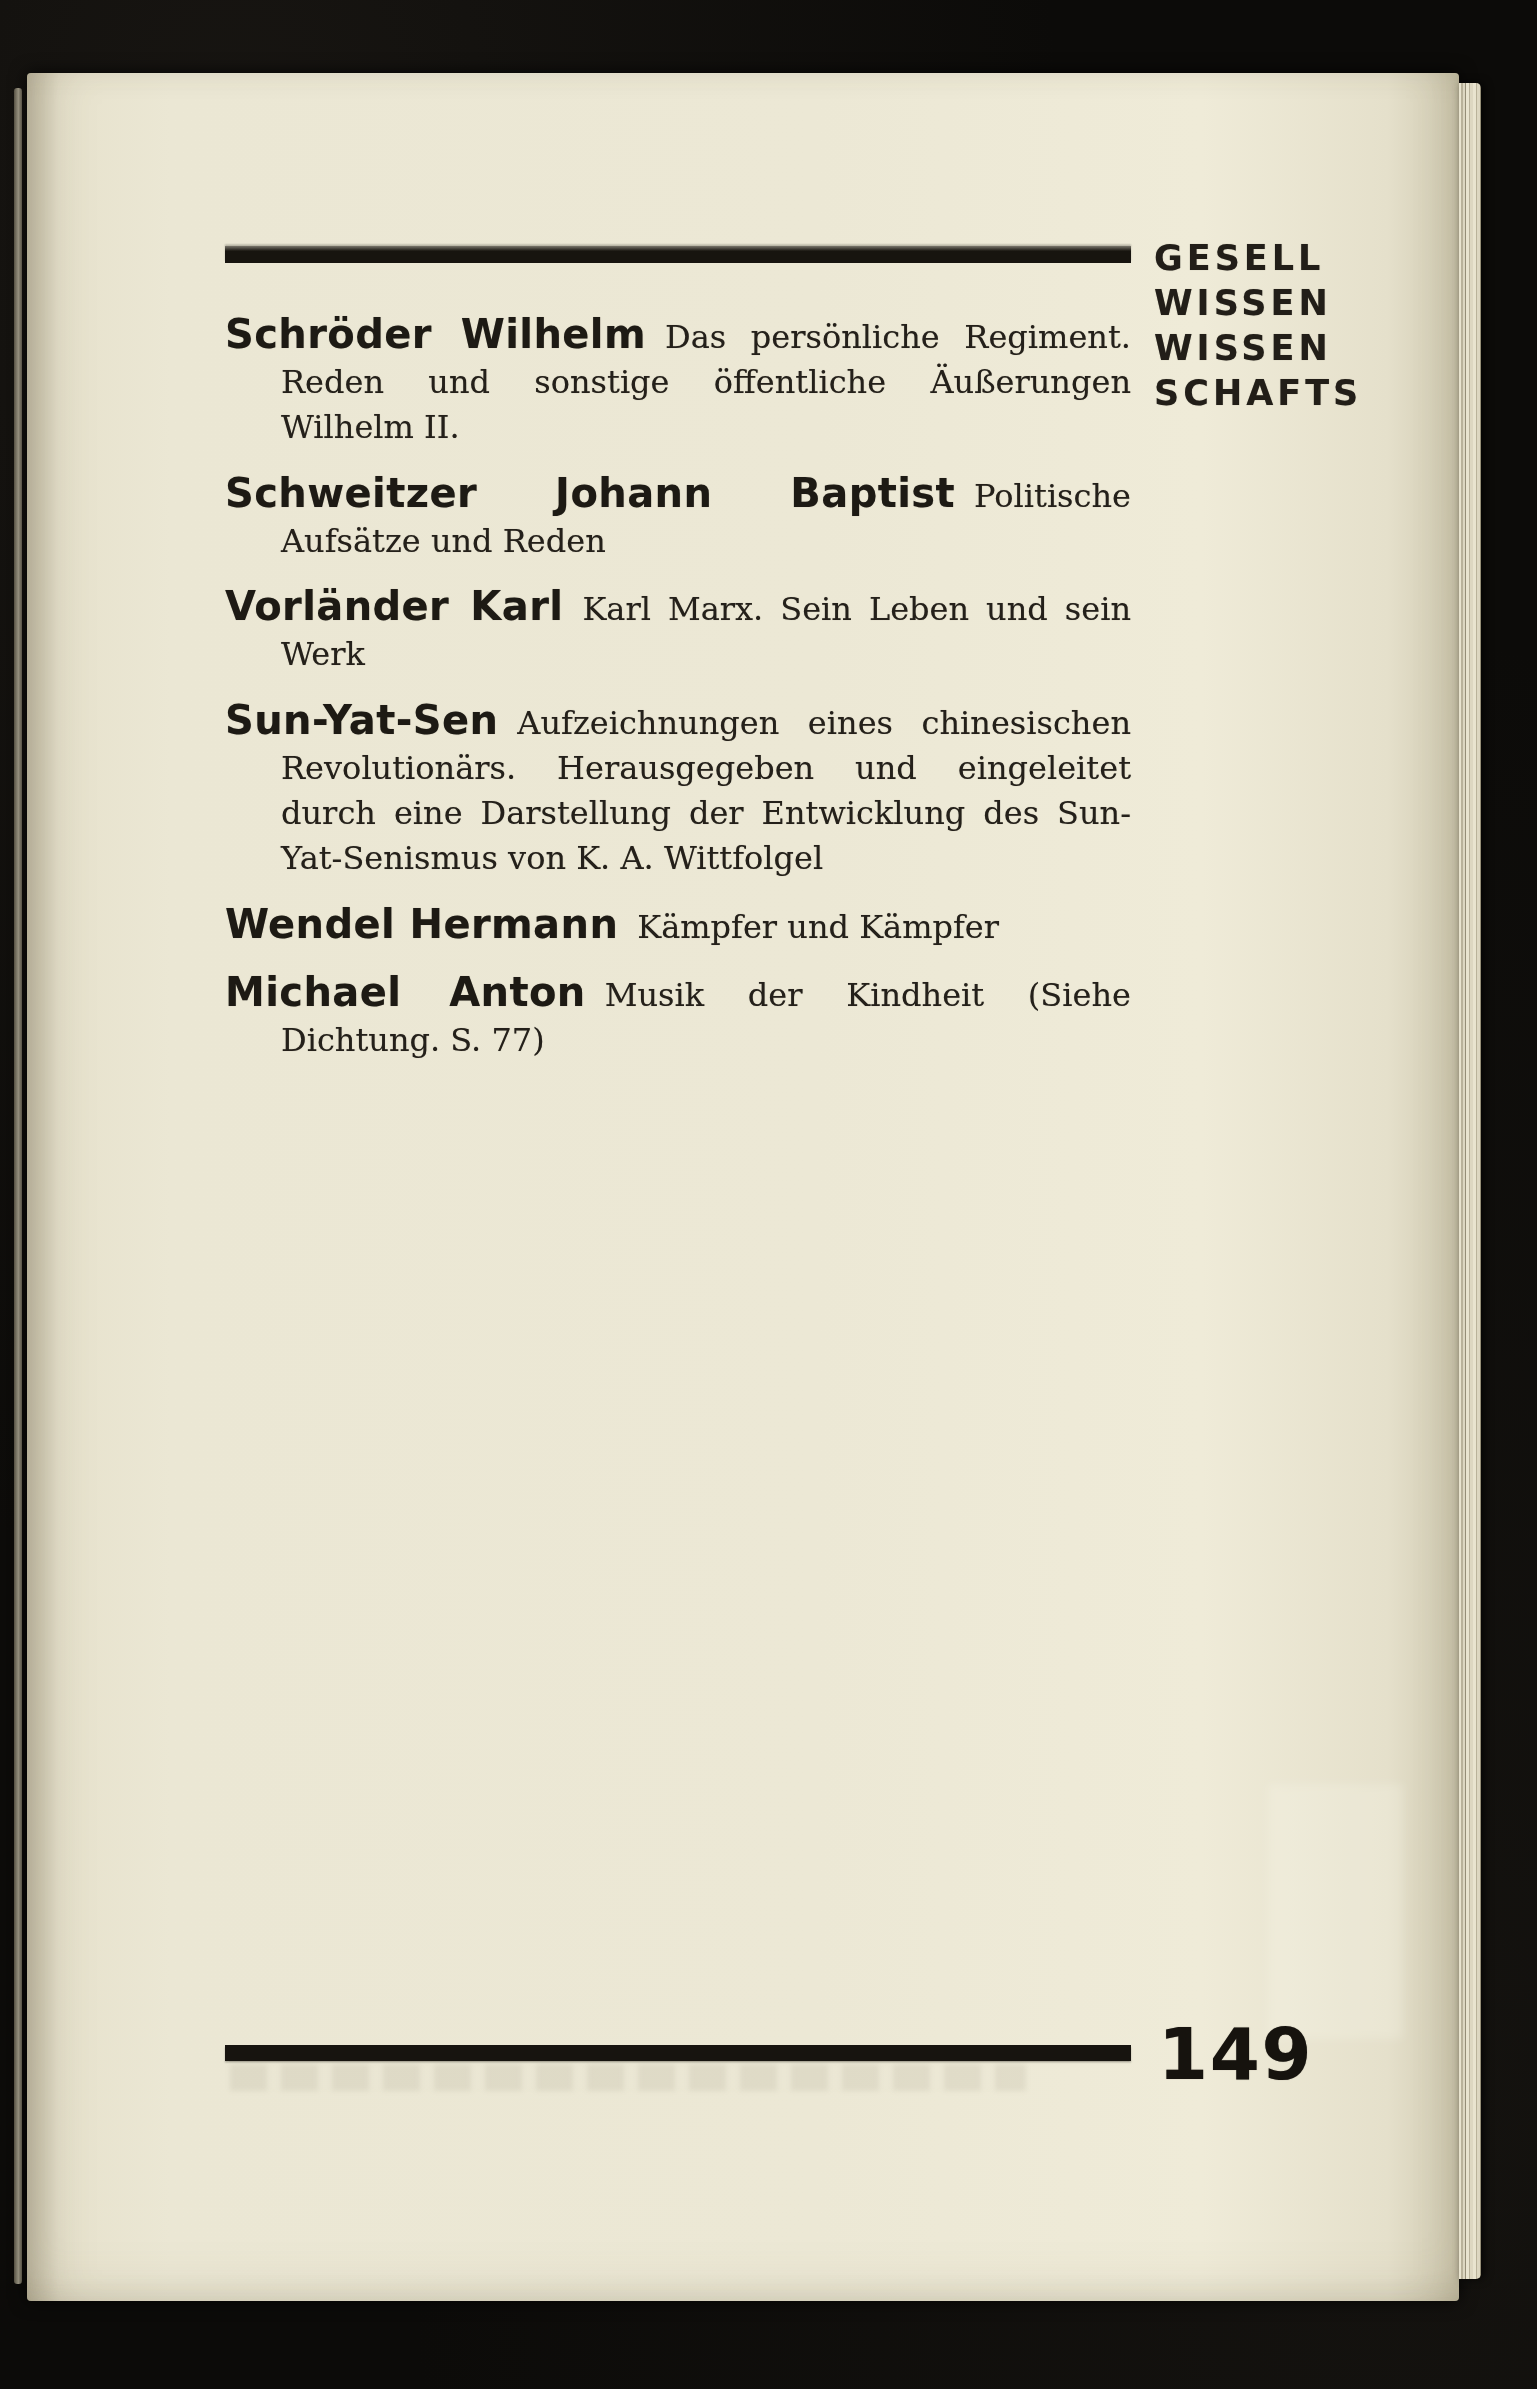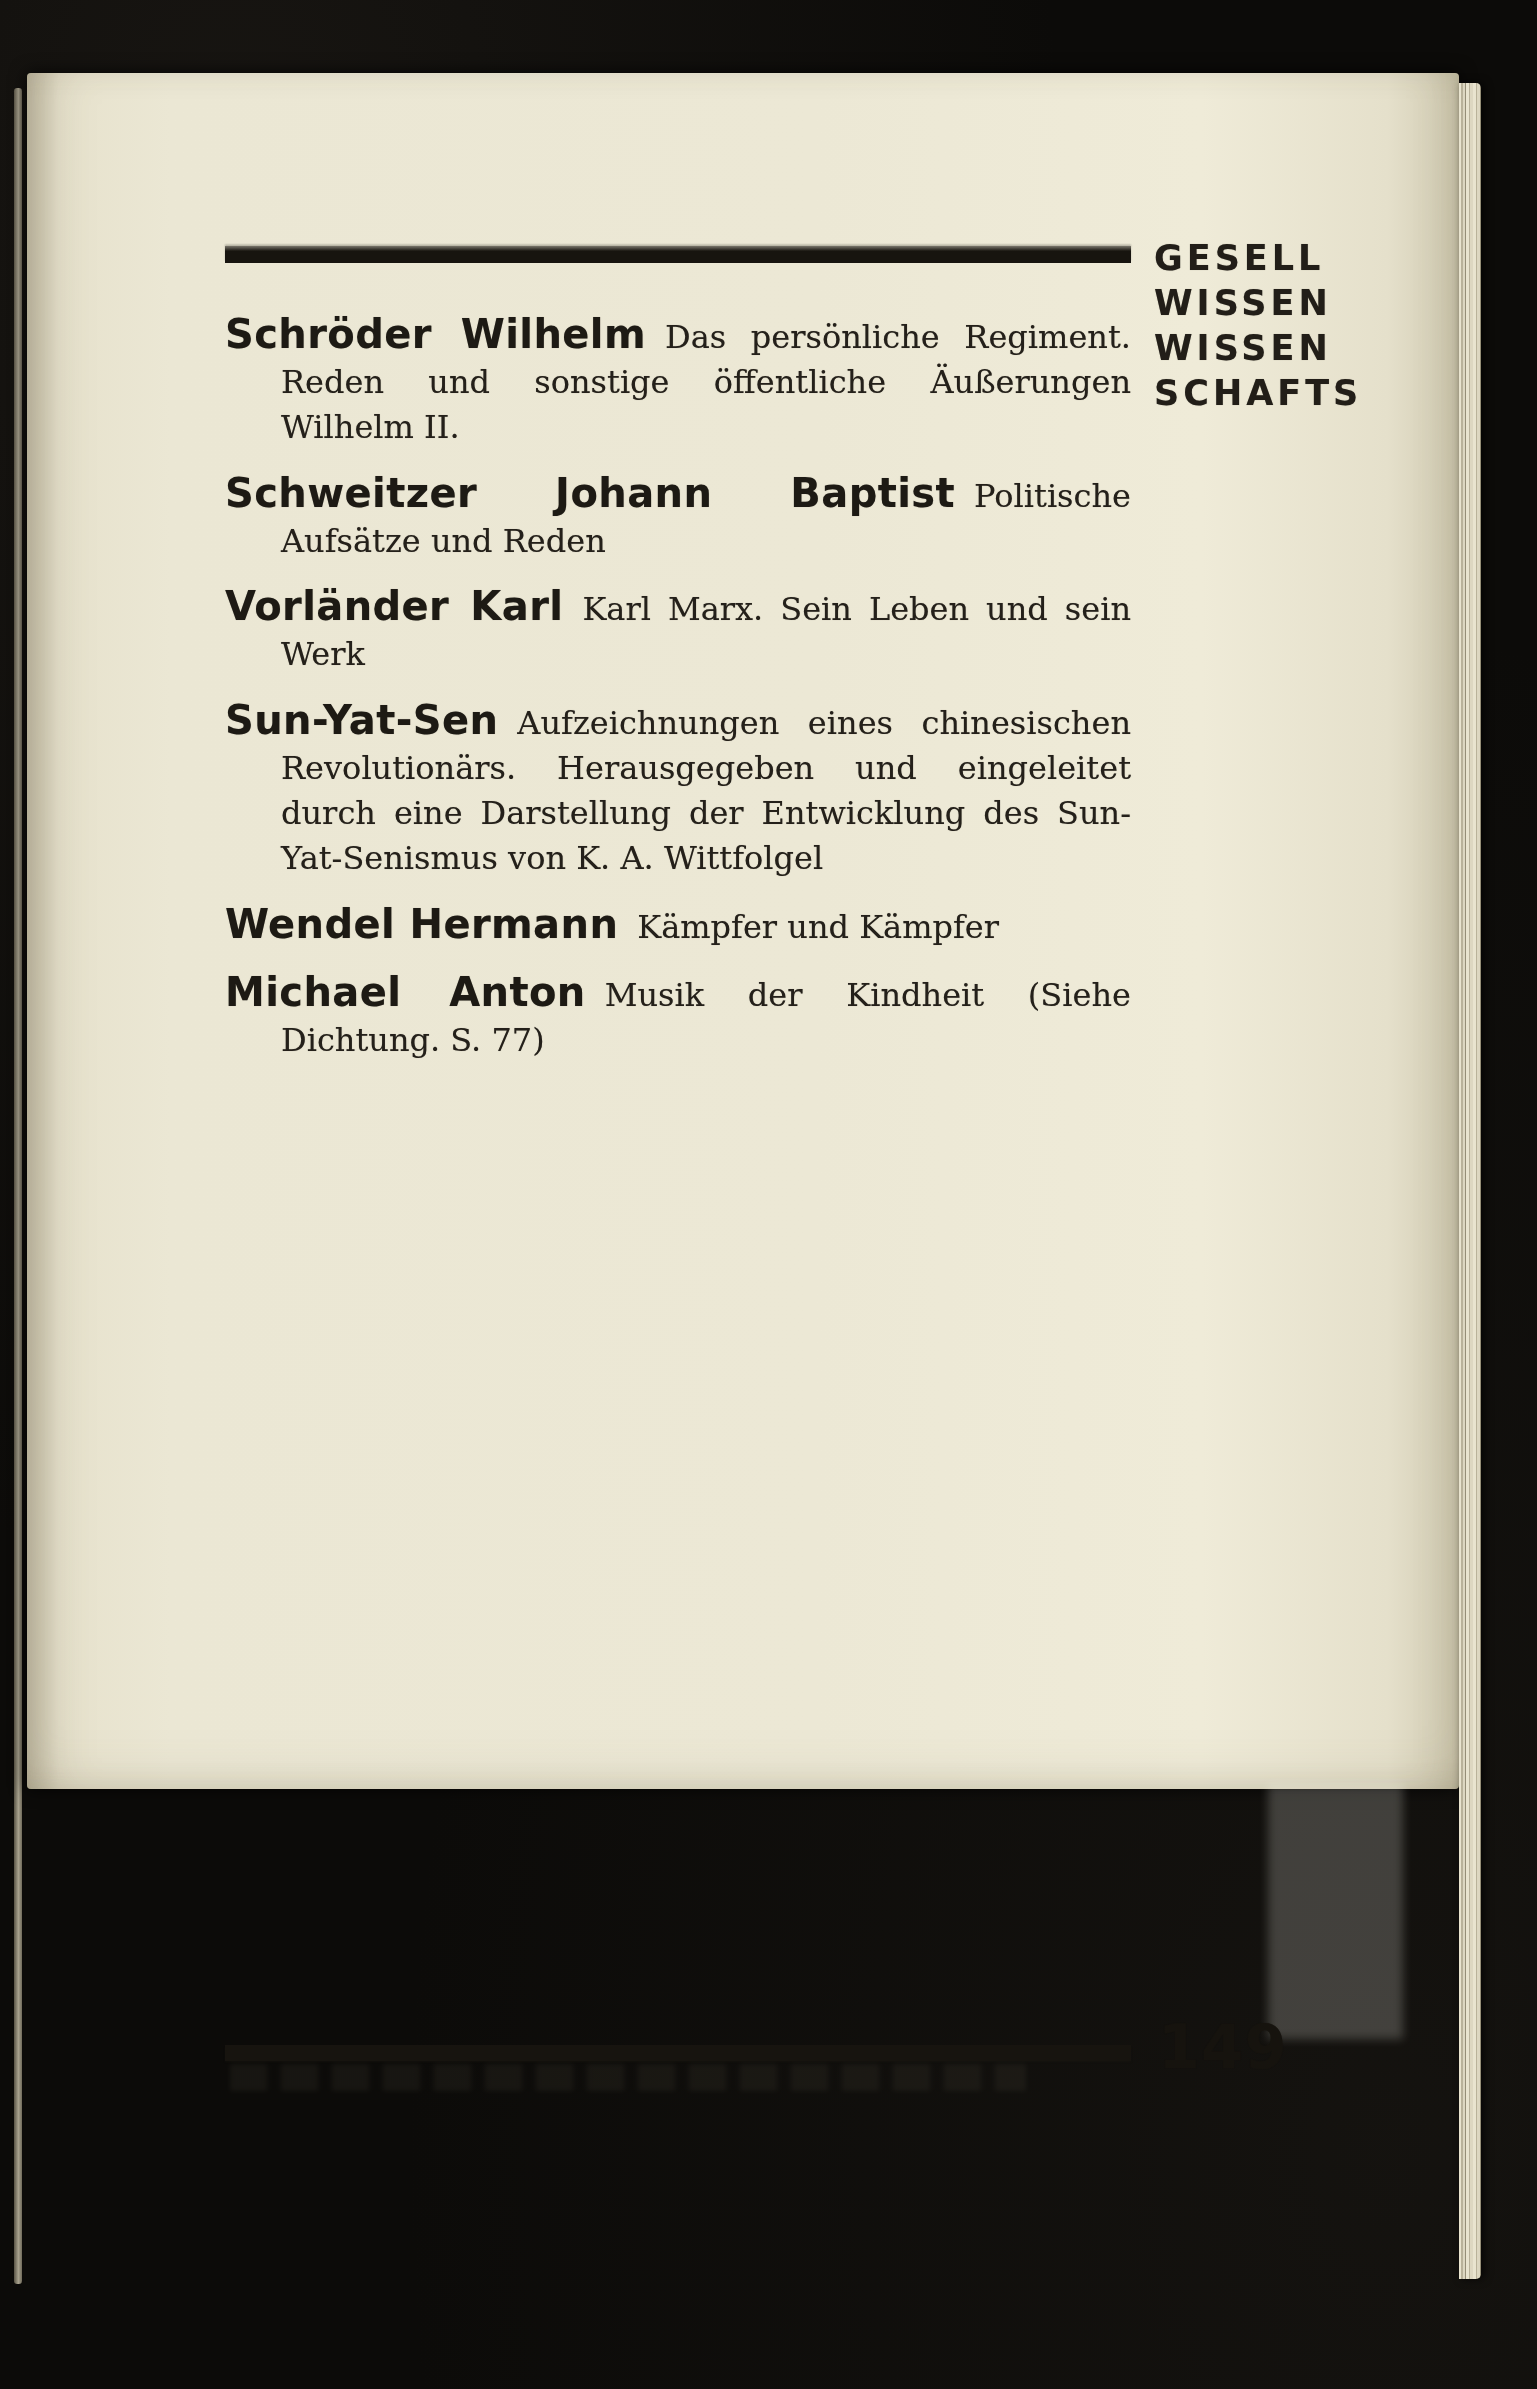--- a/index.html
+++ b/index.html
@@ -29,21 +29,21 @@
     background: linear-gradient(90deg, #6b6554 0%, #cfc8af 55%, #8a8370 100%);
     border-radius: 3.2px;
     opacity: 0.8;
   }
 
   .page {
     position: absolute;
     left: 27px;
     top: 73px;
     width: 1432px;
-    height: 1716px;
+    height: 2228px;
     border-radius: 4px;
     background:
       linear-gradient(90deg,
         #d3cdb6 0%,
         #e7e2cd 2.2%,
         #ebe7d4 10%,
         #ece8d5 55%,
         #efebd8 82%,
         #e5e0cb 95%,
         #cfc9b0 100%);
@@ -158,21 +158,21 @@
     background: rgba(255,255,245,0.20);
     filter: blur(4.8px);
   }
 
   .page-number {
     position: absolute;
     left: 1131px;
     top: 1939px;
     font-family: "DejaVu Sans", sans-serif;
     font-weight: 700;
-    font-size: 60px;
+    font-size: 72px;
     letter-spacing: 1.6px;
     color: #16130e;
     text-shadow: 0 0 0.8px rgba(30,25,18,0.5);
   }
 </style>
 </head>
 <body>
 
 <div class="stage">
 

